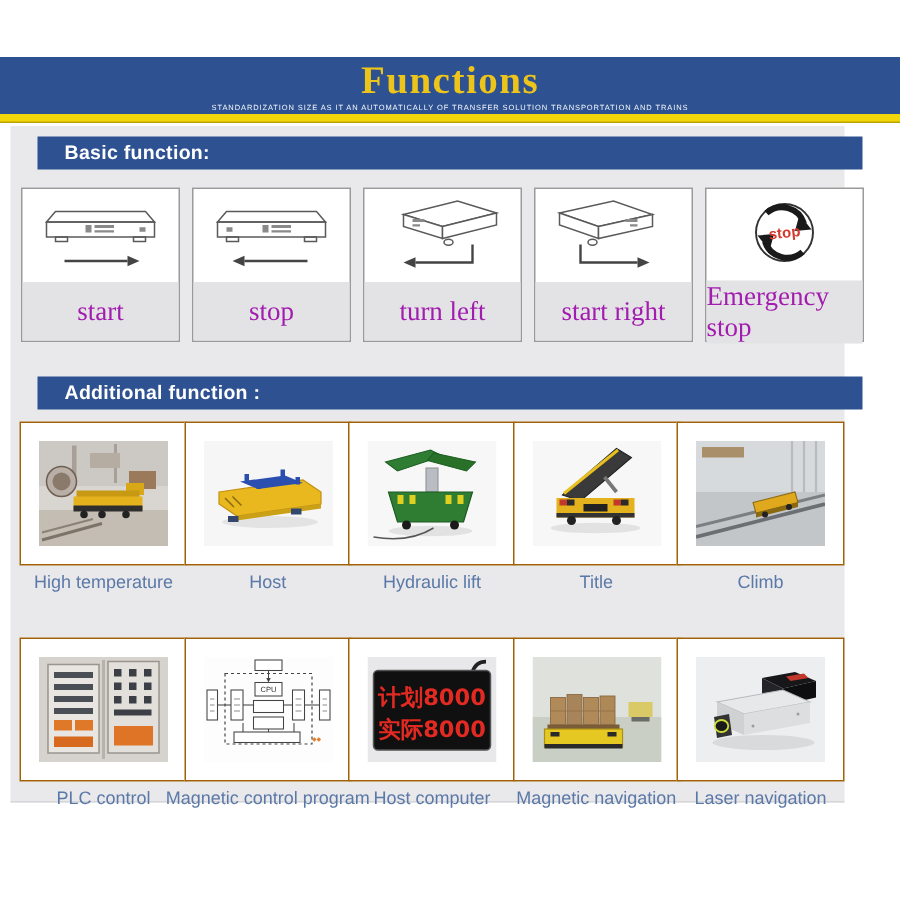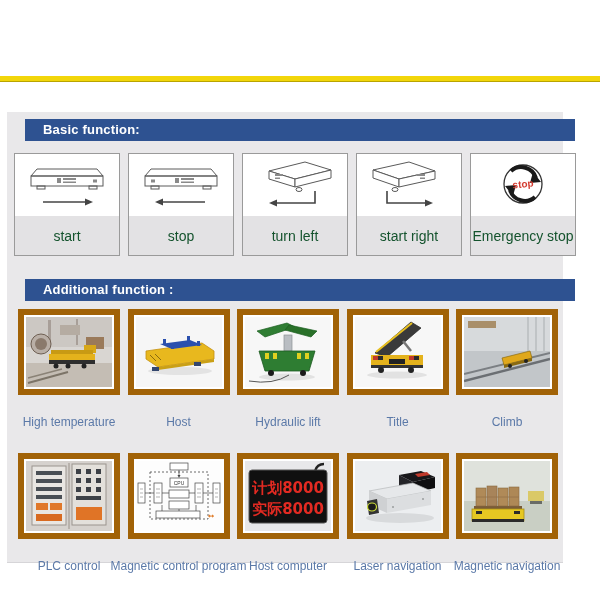--- a/index.html
+++ b/index.html
@@ -8,46 +8,50 @@
 
   
   .header-band{position:absolute;top:38px;left:0;width:600px;height:38px;background:#2e5291;}
   .header-title{margin:0;text-align:center;font-family:"Liberation Serif",serif;font-weight:bold;
     font-size:26px;line-height:30px;color:#edc41a;letter-spacing:1px;padding-top:1px;}
   .header-tagline{text-align:center;color:#ffffff;font-size:5px;letter-spacing:0.6px;margin-top:0px;
     text-transform:uppercase;opacity:.95;white-space:nowrap;}
   .accent-stripe{position:absolute;top:76px;left:0;width:600px;height:5px;background:#f2d60a;border-bottom:1px solid #b9a400;}
 
   
-  .content{position:absolute;top:112px;left:7px;width:556px;height:450px;background:#e9e8ea;border-bottom:1px solid #d6d5d8;}
+  .content{position:absolute;top:84px;left:7px;width:556px;height:450px;background:#e9e8ea;border-bottom:1px solid #d6d5d8;}
 
   .section-bar{position:absolute;left:18px;width:550px;height:22px;background:#2e5291;color:#ffffff;
     font-size:13px;font-weight:600;line-height:22px;padding-left:18px;box-sizing:border-box;letter-spacing:.2px;}
 
   
   .basic-row{position:absolute;top:41px;left:7px;width:562px;display:flex;justify-content:space-between;}
   .basic-box{width:106px;height:103px;background:#ffffff;border:1px solid #9a9a9a;box-sizing:border-box;
     display:flex;flex-direction:column;}
   .basic-art{height:62px;display:flex;align-items:center;justify-content:center;}
   .basic-label{flex:1;background:#e3e2e4;display:flex;align-items:center;justify-content:center;
-    font-size:14px;color:#14532d;}
+    font-size:18px;color:#a21caf;font-family:Liberation Serif, serif;}
 
   
   .card-row{position:absolute;left:16px;width:530px;display:flex;justify-content:space-between;}
   .pcard{width:92px;display:flex;flex-direction:column;align-items:center;}
-  .photo{width:86px;height:70px;background:#ffffff;border:6px solid #a16207;padding:2px;}
-  .plabel{margin-top:20px;font-size:12px;color:#5b79a8;white-space:nowrap;text-align:center;}
+  .photo{width:86px;height:70px;background:#ffffff;border:1px solid #a16207;padding:12px;}
+  .plabel{margin-top:4px;font-size:12px;color:#5b79a8;white-space:nowrap;text-align:center;}
 
   svg{display:block;}
 </style>
 </head>
 <body>
 
 <div class="page">
 
+  <div class="header-band">
+    <h1 class="header-title">Functions</h1>
+    <div class="header-tagline">STANDARDIZATION SIZE AS IT AN AUTOMATICALLY OF TRANSFER SOLUTION TRANSPORTATION AND TRAINS</div>
+  </div>
   <div class="accent-stripe"></div>
 
   <div class="content">
 
     <div class="section-bar" style="top:7px;">Basic function:</div>
 
     <div class="basic-row">
 
       <div class="basic-box">
         <div class="basic-art">
@@ -357,57 +361,57 @@
             <text x="43" y="32" text-anchor="middle" font-size="15" font-weight="bold" fill="#e32a22" font-family="DejaVu Sans, sans-serif">计划8000</text>
             <text x="43" y="53" text-anchor="middle" font-size="15" font-weight="bold" fill="#e32a22" font-family="DejaVu Sans, sans-serif">实际8000</text>
           </svg>
         </div>
         <div class="plabel">Host computer</div>
       </div>
 
       <div class="pcard">
         <div class="photo">
           <svg width="86" height="70" viewBox="0 0 86 70">
+            <rect width="86" height="70" fill="#dfe2dc"></rect>
+            <rect x="0" y="40" width="86" height="30" fill="#c9cfc4"></rect>
+            <rect x="64" y="30" width="16" height="10" fill="#d8c040" opacity="0.75"></rect>
+            <rect x="66" y="40" width="12" height="3" fill="#2a2a2a" opacity="0.6"></rect>
+            <rect x="10" y="45" width="48" height="3" fill="#7a5c38"></rect>
+            <g stroke="#8a6a40" stroke-width="0.6">
+              <rect x="12" y="27" width="10" height="18" fill="#b08a58"></rect>
+              <rect x="23" y="25" width="10" height="20" fill="#a8845a"></rect>
+              <rect x="34" y="27" width="10" height="18" fill="#b08a58"></rect>
+              <rect x="45" y="26" width="10" height="19" fill="#ae8856"></rect>
+            </g>
+            <line x1="12" y1="36" x2="55" y2="36" stroke="#96724a" stroke-width="0.8"></line>
+            <rect x="8" y="48" width="52" height="12" fill="#e6c822" stroke="#a8901a" stroke-width="0.8"></rect>
+            <rect x="8" y="58" width="52" height="3" fill="#2a2a2a"></rect>
+            <rect x="12" y="50" width="6" height="3" fill="#2a2a2a"></rect>
+              <rect x="50" y="50" width="6" height="3" fill="#2a2a2a"></rect>
+          </svg>
+        </div>
+        <div class="plabel">Magnetic navigation</div>
+      </div>
+
+      <div class="pcard">
+        <div class="photo">
+          <svg width="86" height="70" viewBox="0 0 86 70">
             <rect width="86" height="70" fill="#eceef0"></rect>
             <ellipse cx="45" cy="57" rx="34" ry="5" fill="#d8dadc"></ellipse>
             <polygon points="44,14 66,10 80,16 58,21" fill="#17171a"></polygon>
             <polygon points="44,14 58,21 58,32 44,25" fill="#242428"></polygon>
             <polygon points="58,21 80,16 80,27 58,32" fill="#0e0e10"></polygon>
             <polygon points="60,13 72,11 75,14 63,16" fill="#c0392b"></polygon>
             <polygon points="14,30 58,22 76,30 32,38" fill="#e6e8ea" stroke="#b8babc" stroke-width="0.7"></polygon>
             <polygon points="14,30 32,38 32,52 14,44" fill="#cfd1d3"></polygon>
             <polygon points="32,38 76,30 76,44 32,52" fill="#dcdee0"></polygon>
             <circle cx="38" cy="46" r="1" fill="#9a9c9e"></circle>
               <circle cx="68" cy="38" r="1" fill="#9a9c9e"></circle>
             <polygon points="12,40 22,38 24,52 14,54" fill="#333"></polygon>
             <ellipse cx="17" cy="46" rx="4.5" ry="4" fill="#1a1a1a" stroke="#cddc39" stroke-width="1.2"></ellipse>
           </svg>
         </div>
         <div class="plabel">Laser navigation</div>
       </div>
-
-      <div class="pcard">
-        <div class="photo">
-          <svg width="86" height="70" viewBox="0 0 86 70">
-            <rect width="86" height="70" fill="#dfe2dc"></rect>
-            <rect x="0" y="40" width="86" height="30" fill="#c9cfc4"></rect>
-            <rect x="64" y="30" width="16" height="10" fill="#d8c040" opacity="0.75"></rect>
-            <rect x="66" y="40" width="12" height="3" fill="#2a2a2a" opacity="0.6"></rect>
-            <rect x="10" y="45" width="48" height="3" fill="#7a5c38"></rect>
-            <g stroke="#8a6a40" stroke-width="0.6">
-              <rect x="12" y="27" width="10" height="18" fill="#b08a58"></rect>
-              <rect x="23" y="25" width="10" height="20" fill="#a8845a"></rect>
-              <rect x="34" y="27" width="10" height="18" fill="#b08a58"></rect>
-              <rect x="45" y="26" width="10" height="19" fill="#ae8856"></rect>
-            </g>
-            <line x1="12" y1="36" x2="55" y2="36" stroke="#96724a" stroke-width="0.8"></line>
-            <rect x="8" y="48" width="52" height="12" fill="#e6c822" stroke="#a8901a" stroke-width="0.8"></rect>
-            <rect x="8" y="58" width="52" height="3" fill="#2a2a2a"></rect>
-            <rect x="12" y="50" width="6" height="3" fill="#2a2a2a"></rect>
-              <rect x="50" y="50" width="6" height="3" fill="#2a2a2a"></rect>
-          </svg>
-        </div>
-        <div class="plabel">Magnetic navigation</div>
-      </div>
     </div>
 
   </div>
 </div>
 
 </body></html>

